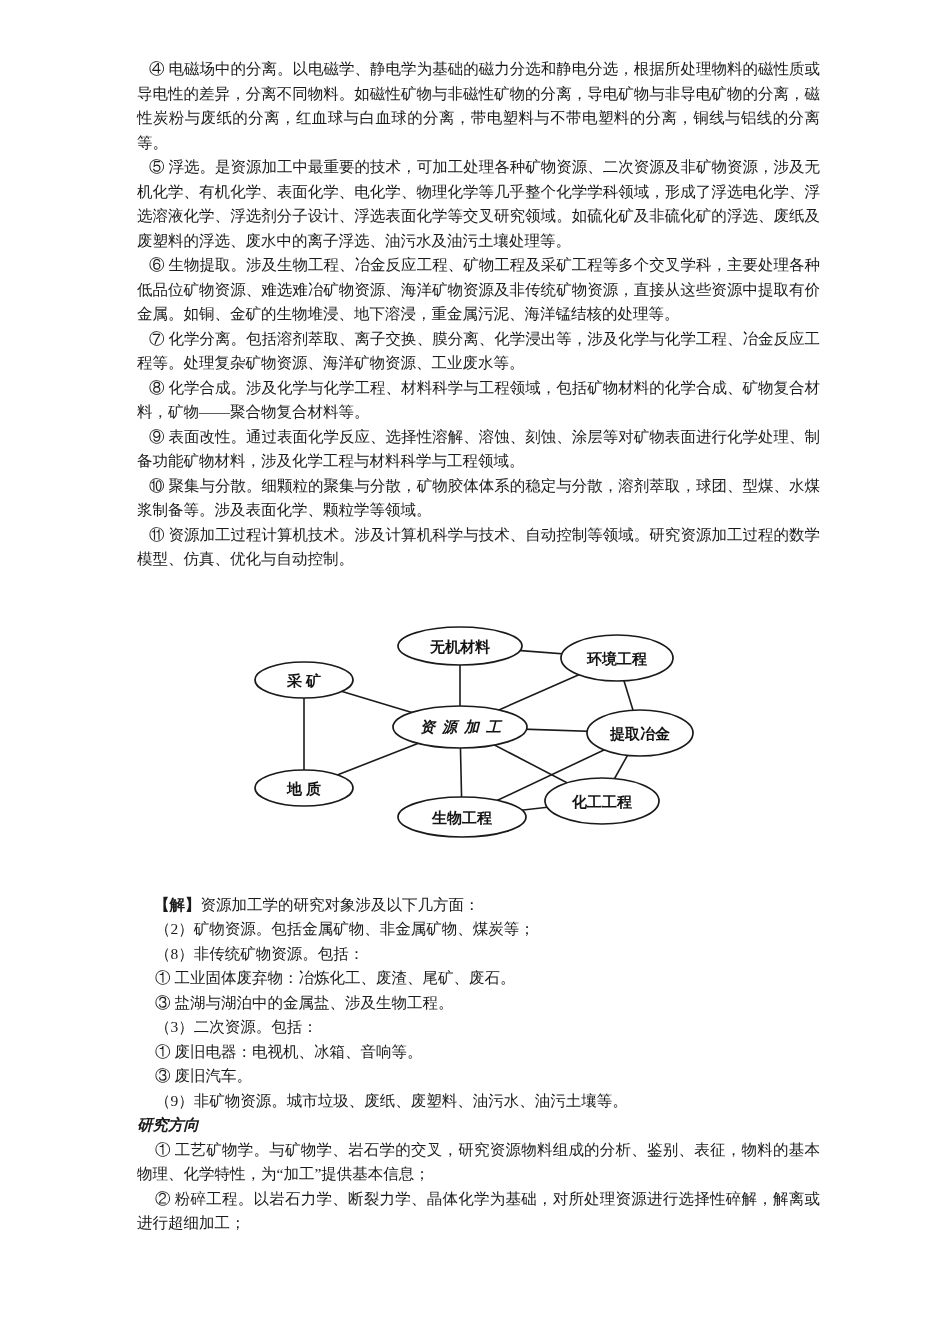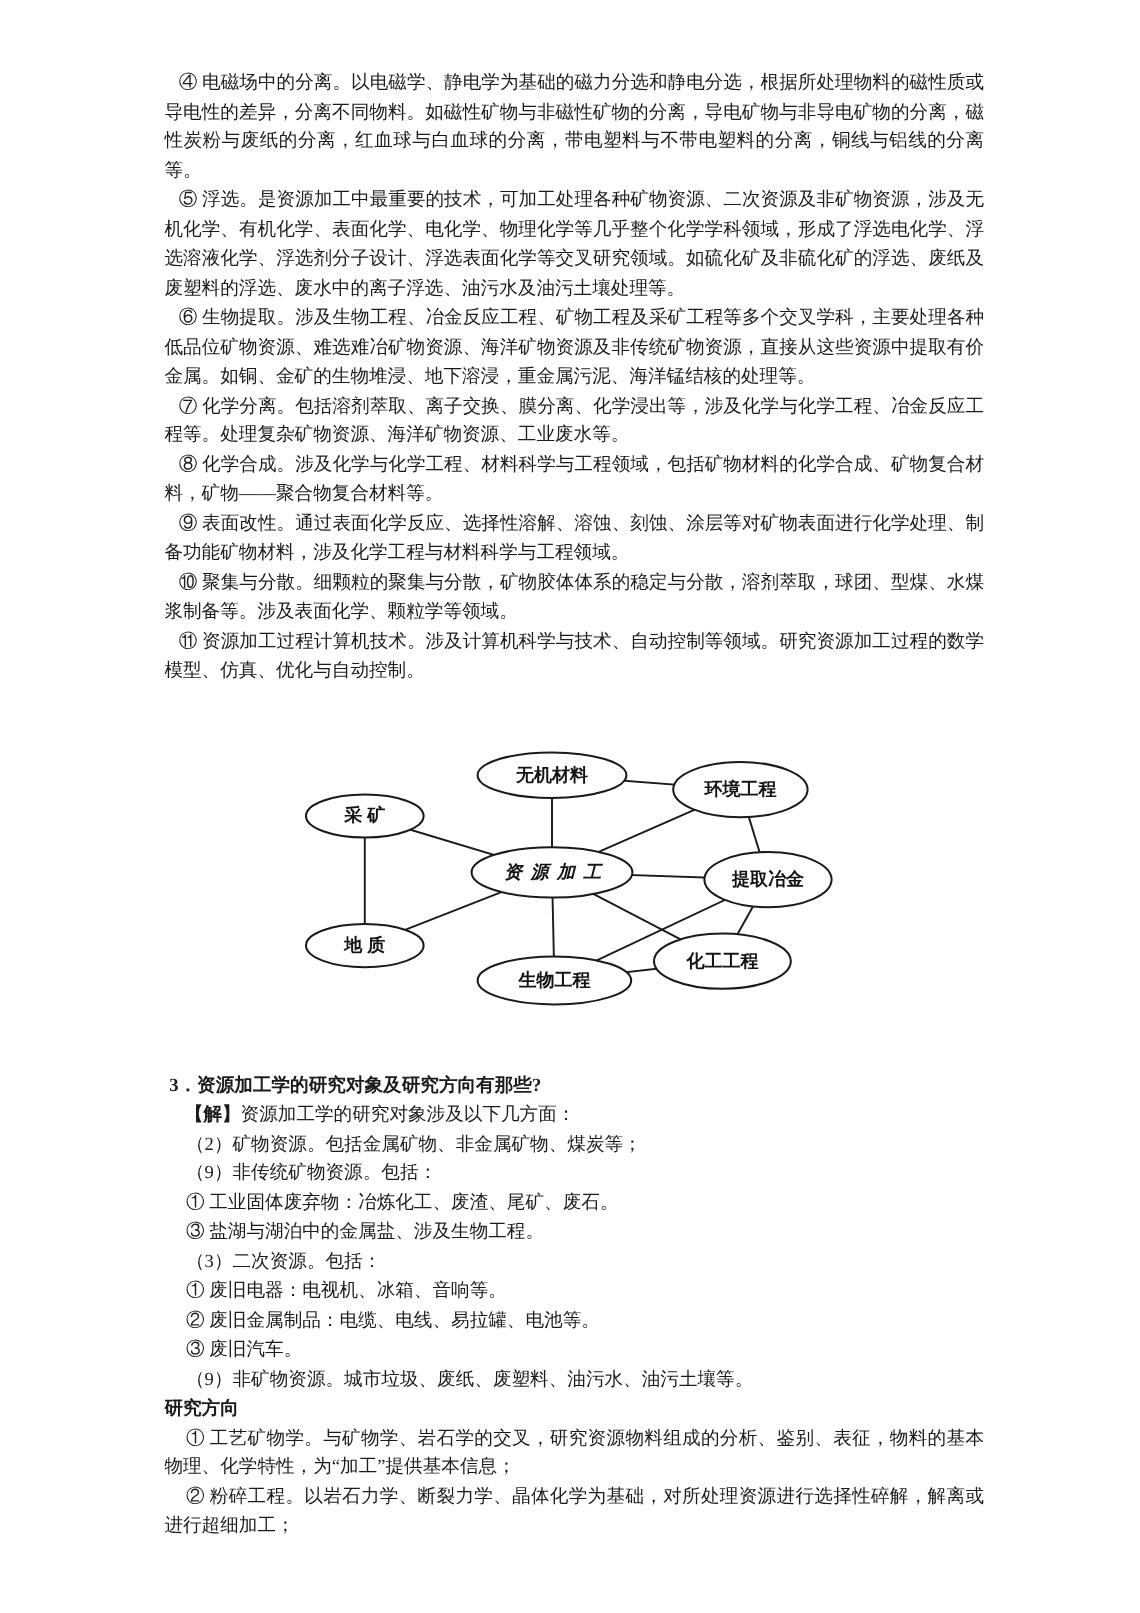--- a/index.html
+++ b/index.html
@@ -22,21 +22,21 @@
     margin: 0;
     font-size: 15.5px;
     line-height: 24.5px;
     text-align: justify;
   }
   .para       { text-indent: 12px; }
   .q-heading  { font-weight: bold; text-indent: 4px; }
   .jie-line   { text-indent: 17px; font-family: Liberation Serif, serif; }
   .jie-line .jie-label { font-weight: bold; }
   .list-line  { text-indent: 18px; }
-  .dir-heading{ font-weight: bold; text-indent: 0; }
+  .dir-heading{ font-weight: bold; text-indent: 0; font-style: italic; }
   .indent-sm  { text-indent: 18px; }
 
   .diagram-wrap {
     width: 470px;
     height: 250px;
     margin: 38px 0 33px 98px;
   }
   .diagram-wrap svg { display: block; }
   .node-label {
     font-family: "Liberation Sans", sans-serif;
@@ -108,31 +108,29 @@
           <ellipse cx="227" cy="207" rx="64" ry="20" fill="#ffffff" stroke="#1a1a1a" stroke-width="1.7"></ellipse>
           <text x="227" y="207" text-anchor="middle" dominant-baseline="central" class="node-label">生物工程</text>
         </g>
         <g>
           <ellipse cx="367" cy="191" rx="57" ry="23" fill="#ffffff" stroke="#1a1a1a" stroke-width="1.7"></ellipse>
           <text x="367" y="191" text-anchor="middle" dominant-baseline="central" class="node-label">化工工程</text>
         </g>
       </svg>
   </div>
 
-  <p class="q-heading">3．资源加工学的研究对象及研究方向有那些?</p>
 
   <p class="jie-line"><span class="jie-label">【解】</span><span>资源加工学的研究对象涉及以下几方面：</span></p>
 
   <p class="list-line">（2）矿物资源。包括金属矿物、非金属矿物、煤炭等；</p>
-  <p class="list-line">（9）非传统矿物资源。包括：</p>
+  <p class="list-line">（8）非传统矿物资源。包括：</p>
   <p class="list-line">① 工业固体废弃物：冶炼化工、废渣、尾矿、废石。</p>
   <p class="list-line">③ 盐湖与湖泊中的金属盐、涉及生物工程。</p>
   <p class="list-line">（3）二次资源。包括：</p>
   <p class="list-line">① 废旧电器：电视机、冰箱、音响等。</p>
-  <p class="list-line">② 废旧金属制品：电缆、电线、易拉罐、电池等。</p>
   <p class="list-line">③ 废旧汽车。</p>
   <p class="list-line">（9）非矿物资源。城市垃圾、废纸、废塑料、油污水、油污土壤等。</p>
 
   <p class="dir-heading">研究方向</p>
 
   <p class="para indent-sm">① 工艺矿物学。与矿物学、岩石学的交叉，研究资源物料组成的分析、鉴别、表征，物料的基本物理、化学特性，为“加工”提供基本信息；</p>
   <p class="para indent-sm">② 粉碎工程。以岩石力学、断裂力学、晶体化学为基础，对所处理资源进行选择性碎解，解离或进行超细加工；</p>
 
 </div>
 

